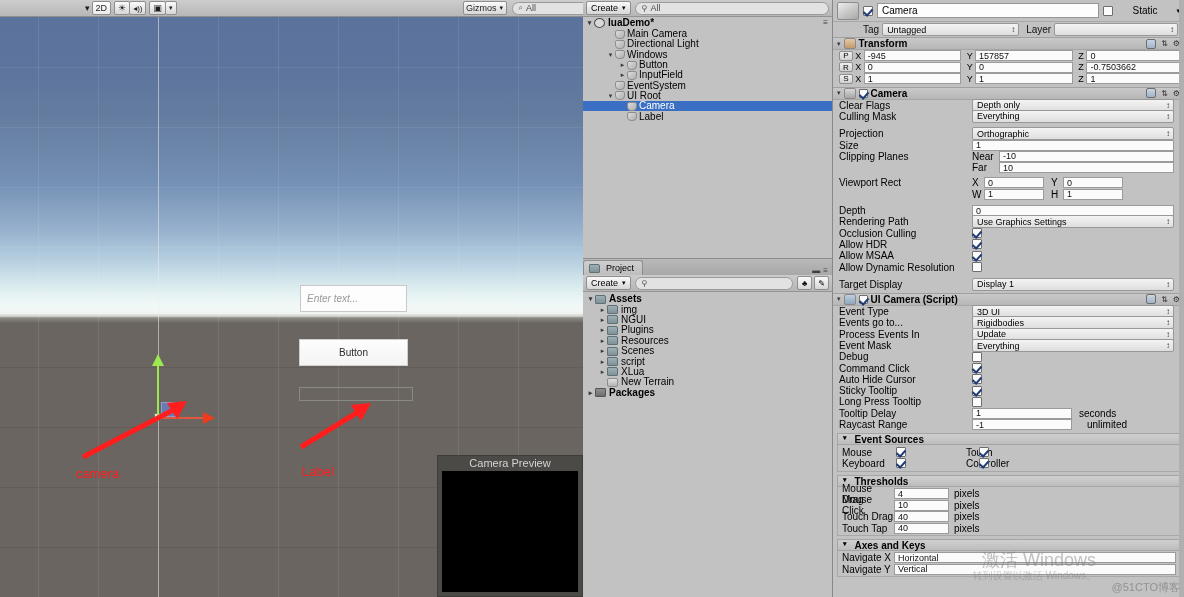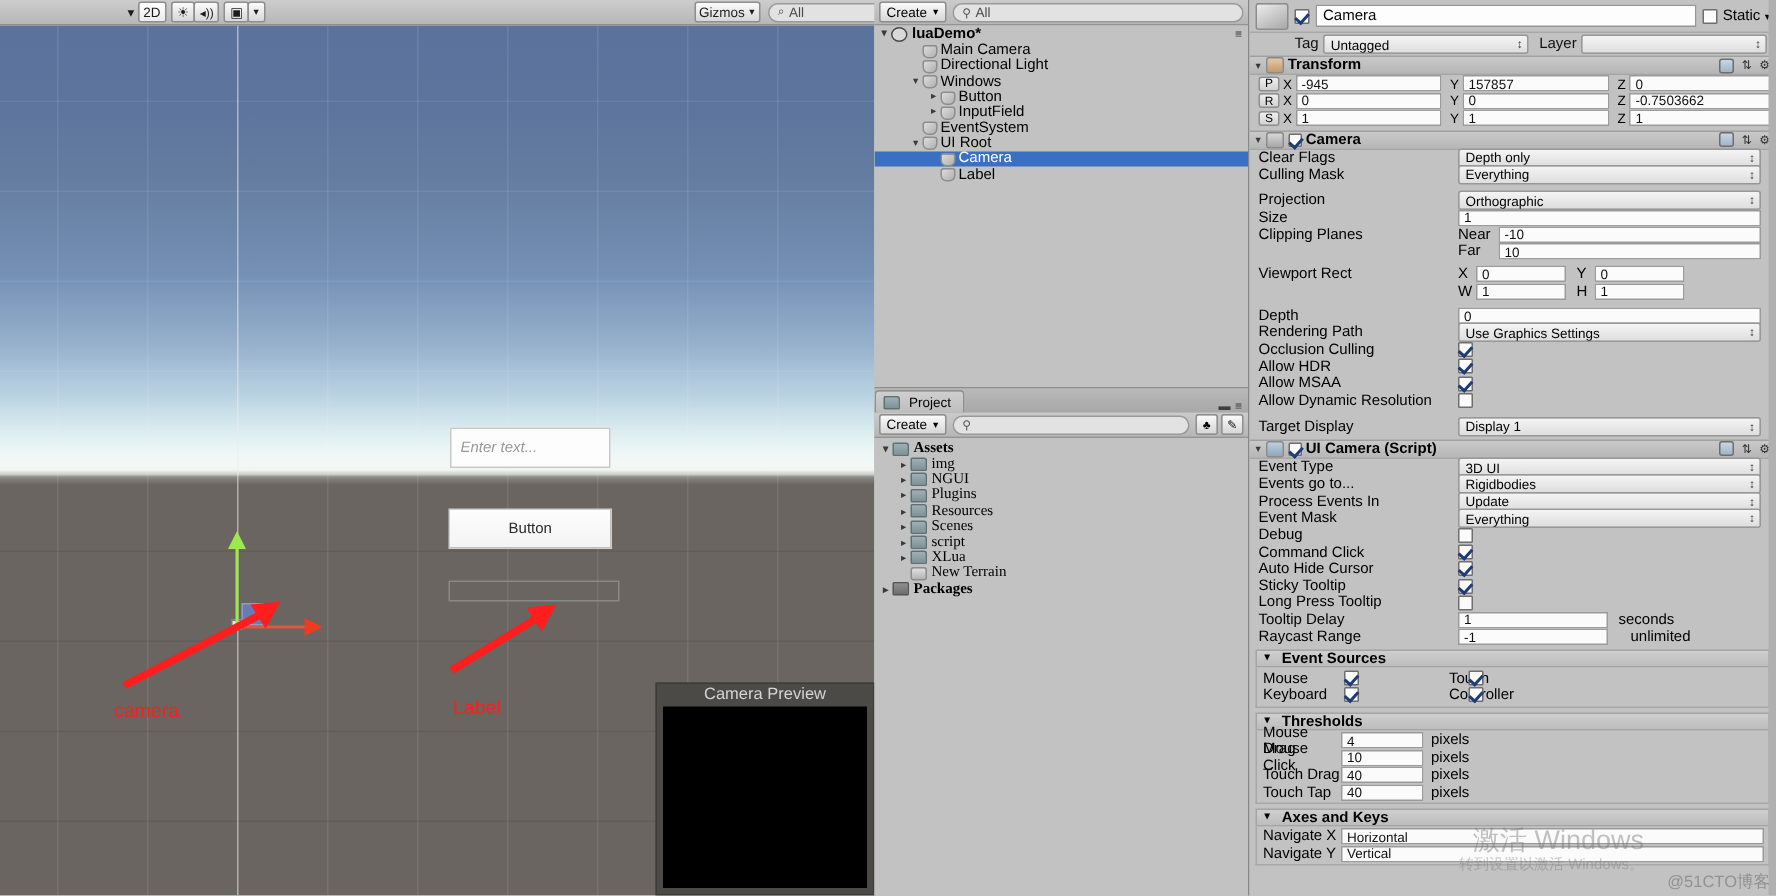--- a/index.html
+++ b/index.html
@@ -118,37 +118,37 @@
     border-bottom: none; border-radius: 3px 3px 0 0; display: flex; align-items: center;
     padding: 0 8px 0 5px; font-size: 9px; gap: 3px; }
   .tab-icons { margin-left: auto; display: flex; align-items: center; gap: 3px; padding-right: 4px; font-size: 8px; color: #3e3e3e; }
   .folder-icon { width: 11px; height: 9px; display: inline-block; margin-right: 3px;
     background: linear-gradient(#9fb0b5,#7e9298); border: 1px solid #5f7076; border-radius: 1px 2px 1px 1px; }
   .terrain-icon { width: 11px; height: 9px; display: inline-block; margin-right: 3px;
     background: linear-gradient(#e0e0e0,#b4b4b4); border: 1px solid #8d8d8d; border-radius: 2px; }
   .pkg-icon { width: 11px; height: 9px; display: inline-block; margin-right: 3px;
     background: linear-gradient(#8f8f8f,#6e6e6e); border: 1px solid #555; border-radius: 1px; }
   #project-body { height: 305px; background: #c2c2c2; padding-top: 2px; }
-  .prow { height: 10.4px; display: flex; align-items: center; font-size: 10px; line-height: 10px; font-family: Liberation Serif, serif; }
+  .prow { height: 10.4px; display: flex; align-items: center; font-size: 10px; line-height: 10px; }
   .prow.bold { font-weight: bold; }
 
   
   #inspector { position: absolute; left: 833px; top: 0; width: 351px; height: 597px;
     background: #c2c2c2; overflow: hidden; }
   .insp-header { height: 22px; display: flex; align-items: center; padding: 0 4px; gap: 4px;
     background: #c2c2c2; border-bottom: 1px solid #a8a8a8; }
   .go-cube { width: 22px; height: 18px; background: linear-gradient(150deg,#ececec,#a8a8a8);
     border: 1px solid #8c8c8c; border-radius: 2px; }
   .cb { width: 10px; height: 10px; background: #fbfbfb; border: 1px solid #6e6e6e; border-radius: 1px;
     display: inline-block; position: relative; flex: none; }
   .cb.checked::after { content: ""; position: absolute; left: 1px; top: 0px; width: 4px; height: 7px;
     border: solid #1f3c78; border-width: 0 2px 2px 0; transform: rotate(42deg); }
   .name-field { flex: 1; height: 15px; background: #fdfdfd; border: 1px solid #969696;
     display: flex; align-items: center; padding: 0 4px; font-size: 10px; }
-  .static-box { display: flex; align-items: center; gap: 3px; font-size: 10px; }
+  .static-box { display: flex; align-items: center; gap: 19px; font-size: 10px; }
   .insp-row2 { height: 15px; display: flex; align-items: center; gap: 3px; padding: 0 4px 0 30px; }
   .lbl { font-size: 10px; color: #101010; }
   .dropdown { height: 13px; background: linear-gradient(#f4f4f4,#dedede); border: 1px solid #989898;
     border-radius: 2px; display: flex; align-items: center; padding: 0 4px; font-size: 9px; position: relative; }
   .dropdown::after { content: "\2195"; position: absolute; right: 3px; font-size: 8px; color: #3d3d3d; }
 
   .comp-header { height: 13px; background: linear-gradient(#c9c9c9,#b6b6b6); border-top: 1px solid #a0a0a0;
     border-bottom: 1px solid #a6a6a6; display: flex; align-items: center; padding: 0 4px; gap: 3px; font-size: 10px; font-weight: bold; }
   .comp-header .tri { font-size: 7px; font-weight: normal; color: #3a3a3a; }
   .comp-icon { width: 12px; height: 11px; background: linear-gradient(#dedede,#b2b2b2);

